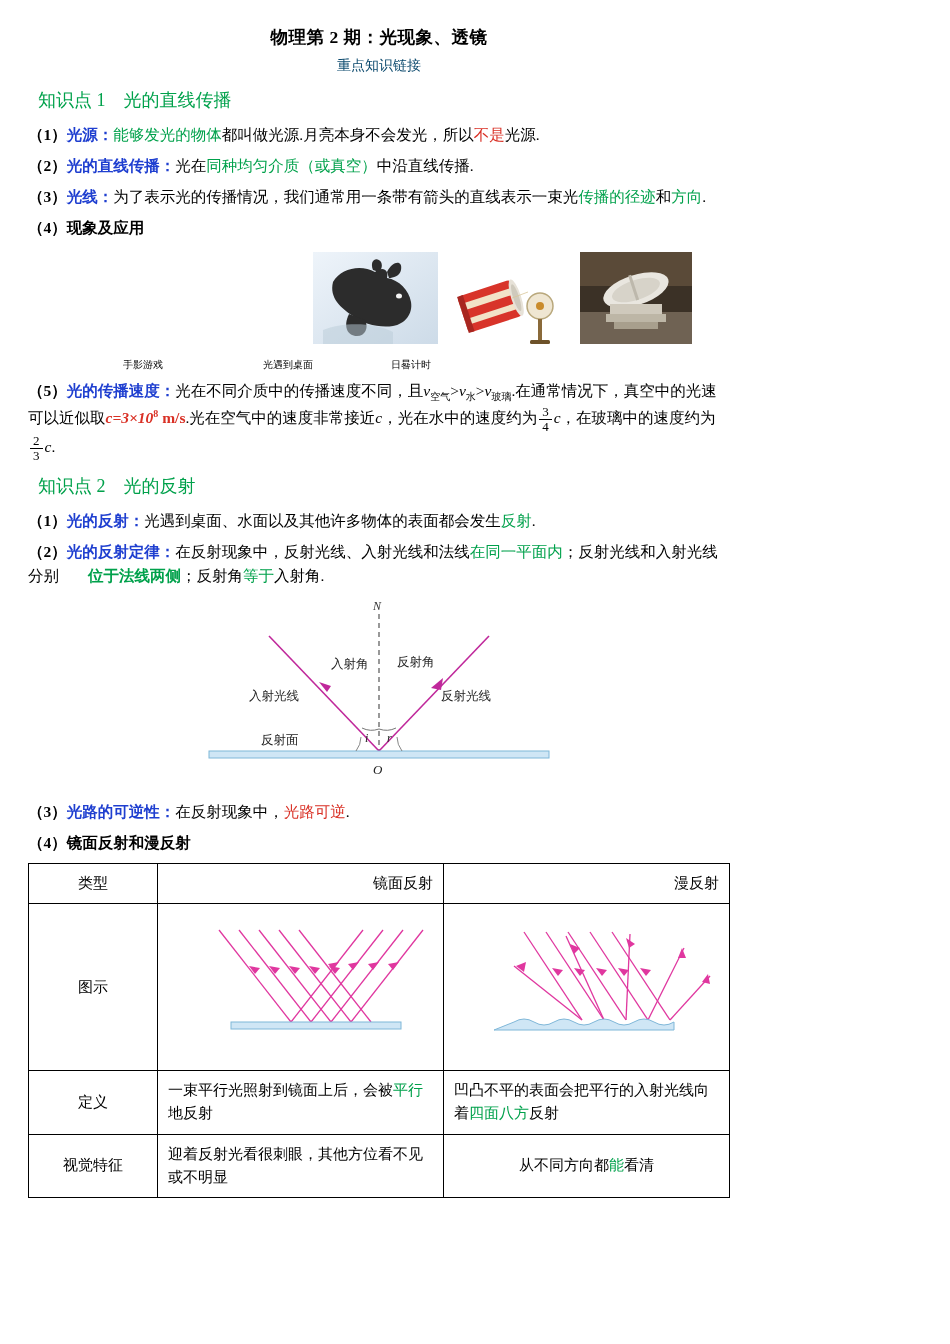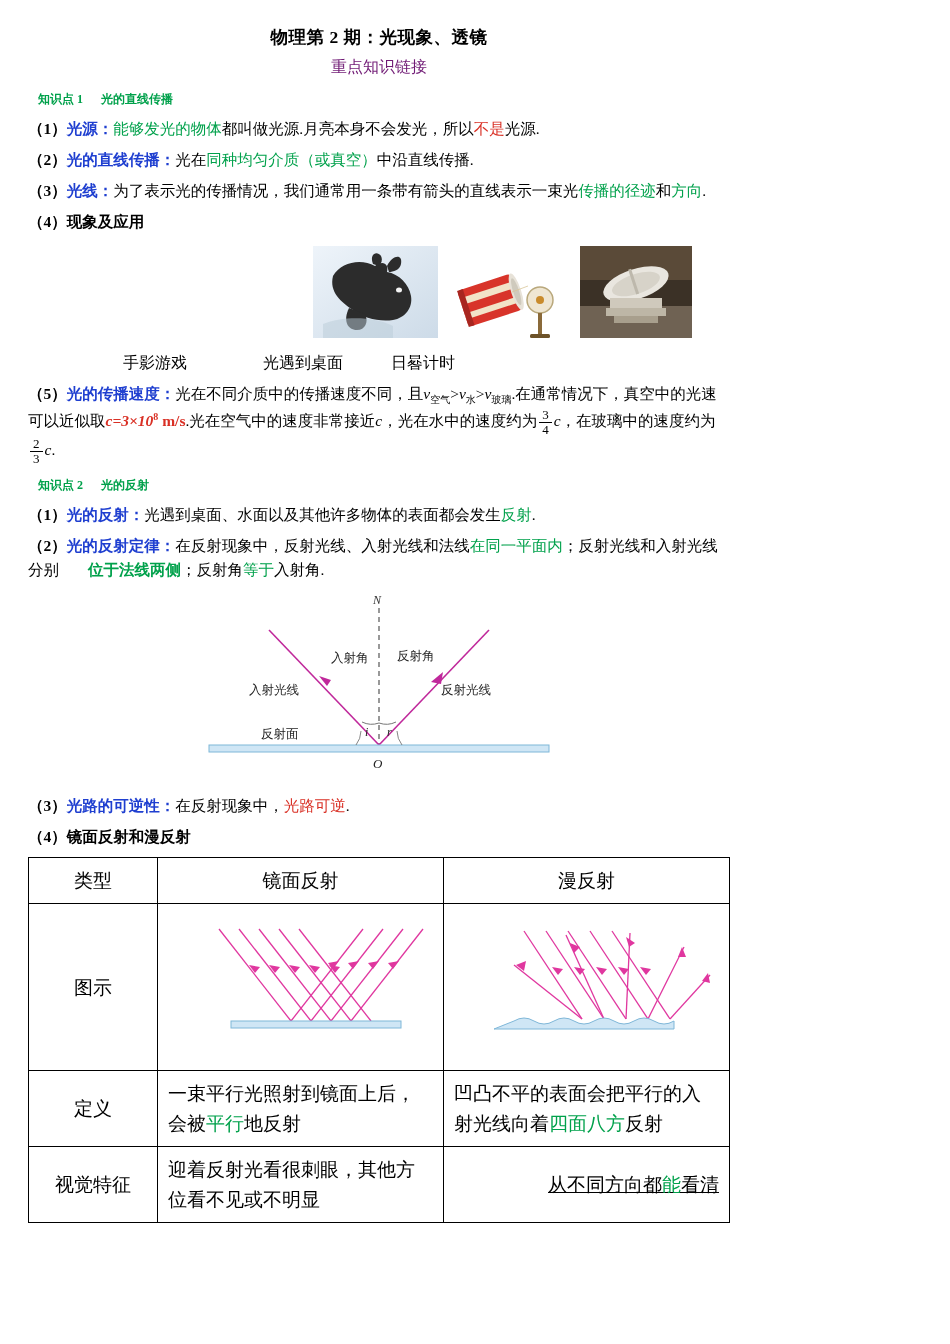--- a/index.html
+++ b/index.html
@@ -22,28 +22,28 @@
   }
   .doc-title {
     text-align: center;
     font-weight: bold;
     font-size: 17.5px;
     letter-spacing: 0.5px;
     margin: 2px 0 4px 0;
   }
   .doc-subtitle {
     text-align: center;
-    color: #701a75;
-    font-size: 16px;
+    color: #0c4a6e;
+    font-size: 14px;
     margin: 0 0 10px 0;
   }
   .kp-heading {
     color: #00a14b;
-    font-weight: bold;
-    font-size: 12px;
+    font-weight: normal;
+    font-size: 18px;
     margin: 10px 0 8px 10px;
   }
   .kp-heading .kp-gap { display:inline-block; width: 18px; }
   .para {
     margin: 7px 0;
     text-indent: 0;
   }
   .lbl {
     font-weight: bold;
   }
@@ -57,21 +57,21 @@
     align-items: flex-end;
     gap: 16px;
     margin: 12px 0 0 285px;
   }
   .fig-box {
     border: 0;
   }
   .caption-row {
     display: flex;
     margin: 6px 0 4px 95px;
-    font-size: 16px;
+    font-size: 10px;
   }
   .caption-row span { display: inline-block; }
   .cap1 { width: 140px; }
   .cap2 { width: 128px; }
   .cap3 { width: 120px; }
   .sub { font-size: 10px; vertical-align: sub; }
   .sup { font-size: 10px; vertical-align: super; }
   .ital { font-style: italic; }
   .frac {
     display: inline-block;
@@ -90,26 +90,26 @@
   table.mainTable {
     width: 100%;
     border-collapse: collapse;
     margin-top: 8px;
     table-layout: fixed;
   }
   table.mainTable td, table.mainTable th {
     border: 1px solid #000;
     padding: 8px 10px;
     vertical-align: middle;
-    font-size: 19px;
+    font-size: 15px;
     font-weight: normal;
   }
   table.mainTable .col-type { width: 108px; text-align: center; }
-  .th-center { text-align: center; font-weight: bold; }
-  .cell-center { text-align: right; text-decoration: underline; }
+  .th-center { text-align: right; font-weight: bold; }
+  .cell-center { text-align: center; }
   .cell-diagram { height: 150px; text-align: center; padding: 4px; }
   .tbl-label { text-align: center; font-weight: normal; }
 </style>
 </head>
 <body>
 
 <div class="page">
 
   <div class="doc-title">物理第 2 期：光现象、透镜</div>
   <div class="doc-subtitle">重点知识链接</div>

